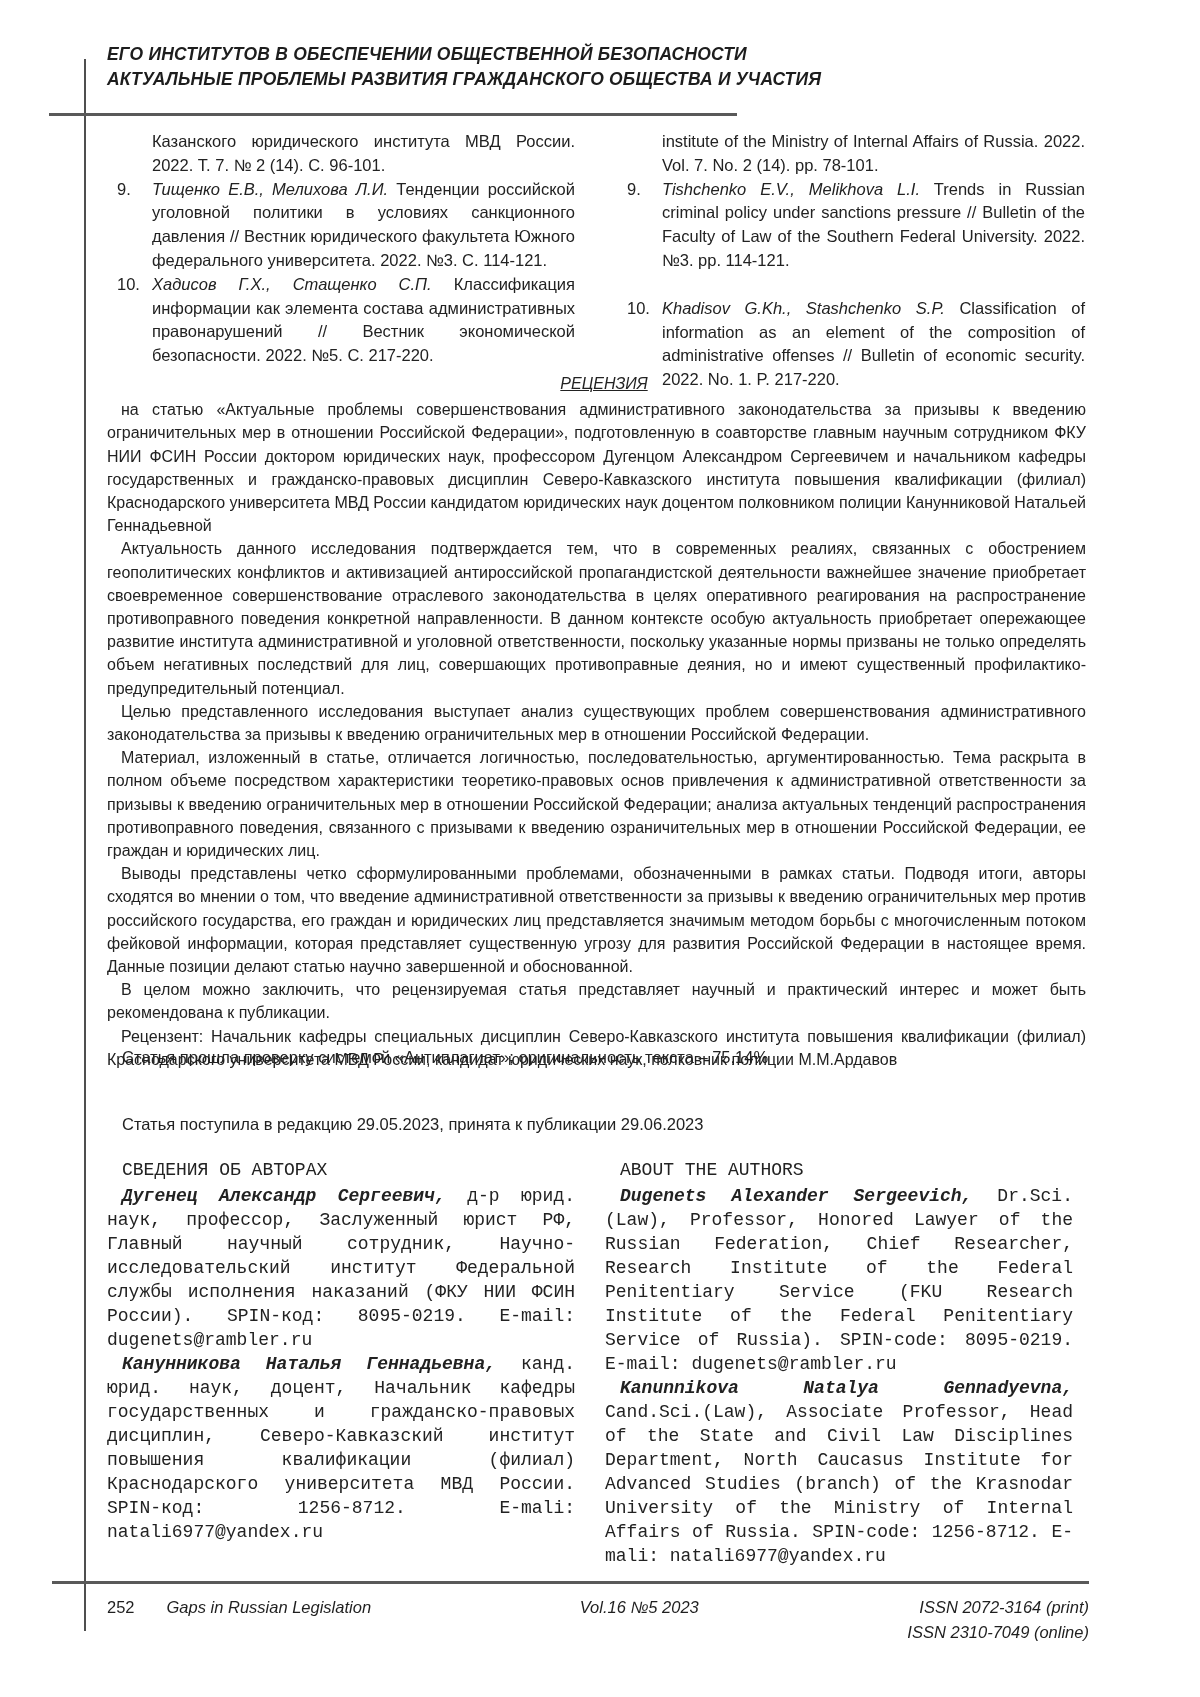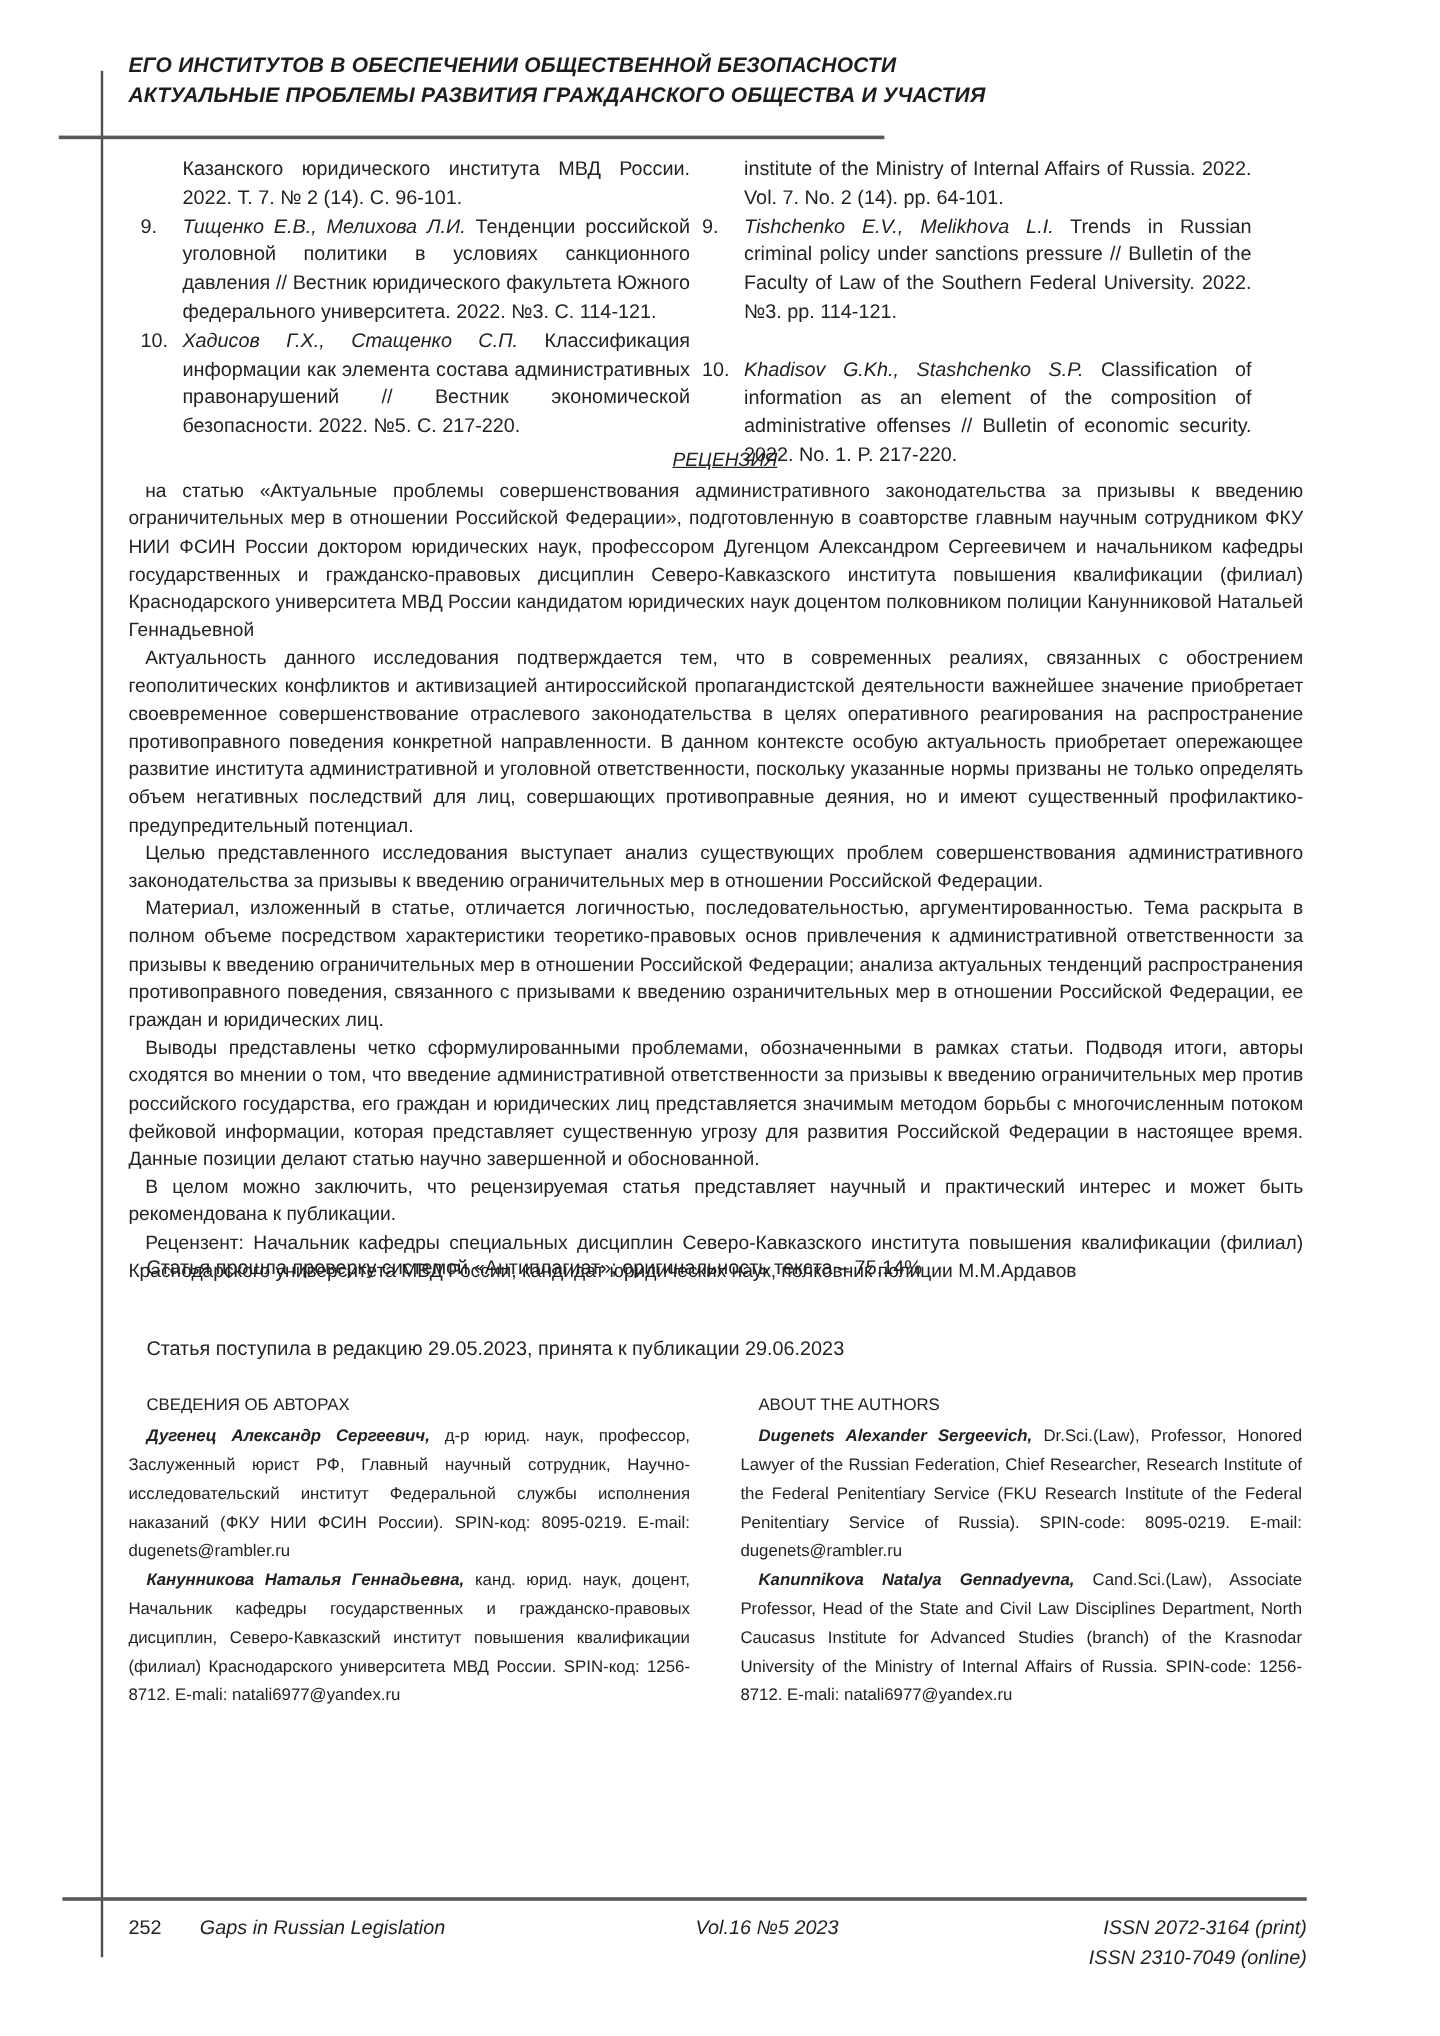--- a/index.html
+++ b/index.html
@@ -20,21 +20,21 @@
   
   .runhead {
     position: absolute; left: 107px; top: 42px; width: 920px;
     font-weight: bold; font-style: italic;
     font-size: 17.5px; line-height: 25px; letter-spacing: 0.2px; color: #1d1d1d;
   }
 
   
   .refs {
     position: absolute; left: 107px; top: 130px; width: 979px;
-    display: flex; 
+    display: flex; gap: 42px;
     font-size: 16.5px; line-height: 23.8px;
   }
   .refs .col { flex: 0 0 468px; max-width: 468px; }
   .ref-item { display: flex; }
   .ref-num { flex: 0 0 45px; box-sizing: border-box; padding-left: 10px; }
   .ref-body { flex: 1; text-align: justify; }
   .ref-authors { font-style: italic; }
   .gap-above { margin-top: 24px; }
 
   
@@ -54,22 +54,22 @@
   }
   .dates {
     position: absolute; left: 107px; top: 1088px; width: 979px;
     box-sizing: border-box; padding-left: 15px;
     font-size: 16.5px; line-height: 24.5px; margin-top: 24px;
   }
 
   
   .authors {
     position: absolute; left: 107px; top: 1158px; width: 979px;
-    display: flex; gap: 42px;
-    font-size: 14px; line-height: 24px;
+    display: flex; gap: 30px;
+    font-size: 18px; line-height: 24px; font-family: Liberation Mono, monospace;
   }
   .authors .col { flex: 0 0 468px; max-width: 468px; }
   .authors-heading { padding-left: 15px; margin: 0 0 2px 0; }
   .bio { margin: 0; text-indent: 15px; text-align: justify; }
   .au-name { font-weight: bold; font-style: italic; }
 
   
   .footer {
     position: absolute; left: 107px; top: 1595px; width: 982px;
     display: flex; justify-content: space-between; align-items: flex-start;
@@ -107,21 +107,21 @@
       <span class="ref-num">10.</span>
       <span class="ref-body">
         <span class="ref-authors">Хадисов Г.Х., Стащенко С.П.</span>
         <span>Классификация информации как элемента состава административных правонарушений // Вестник экономической безопасности. 2022. №5. С. 217-220.</span>
       </span>
     </div>
   </div>
   <div class="col">
     <div class="ref-item">
       <span class="ref-num"></span>
-      <span class="ref-body">institute of the Ministry of Internal Affairs of Russia. 2022. Vol. 7. No. 2 (14). pp. 64-101.</span>
+      <span class="ref-body">institute of the Ministry of Internal Affairs of Russia. 2022. Vol. 7. No. 2 (14). pp. 78-101.</span>
     </div>
     <div class="ref-item">
       <span class="ref-num">9.</span>
       <span class="ref-body">
         <span class="ref-authors">Tishchenko E.V., Melikhova L.I.</span>
         <span>Trends in Russian criminal policy under sanctions pressure // Bulletin of the Faculty of Law of the Southern Federal University. 2022. №3. pp. 114-121.</span>
       </span>
     </div>
     <div class="ref-item gap-above">
       <span class="ref-num">10.</span>

